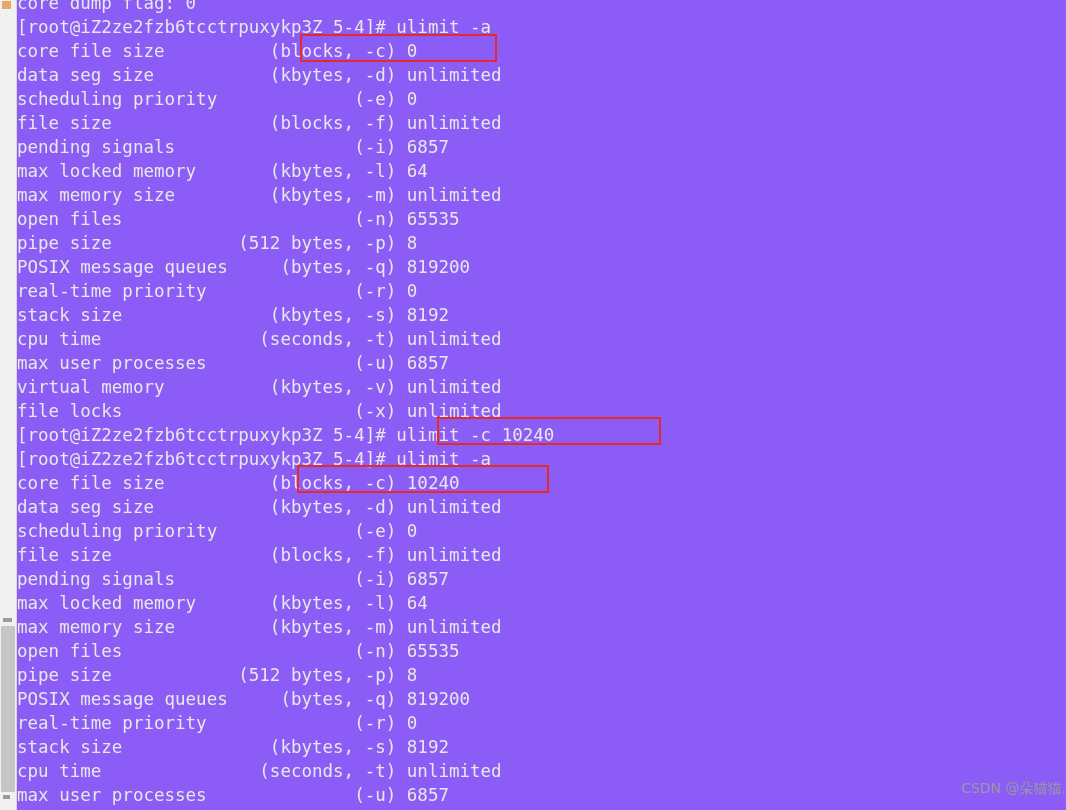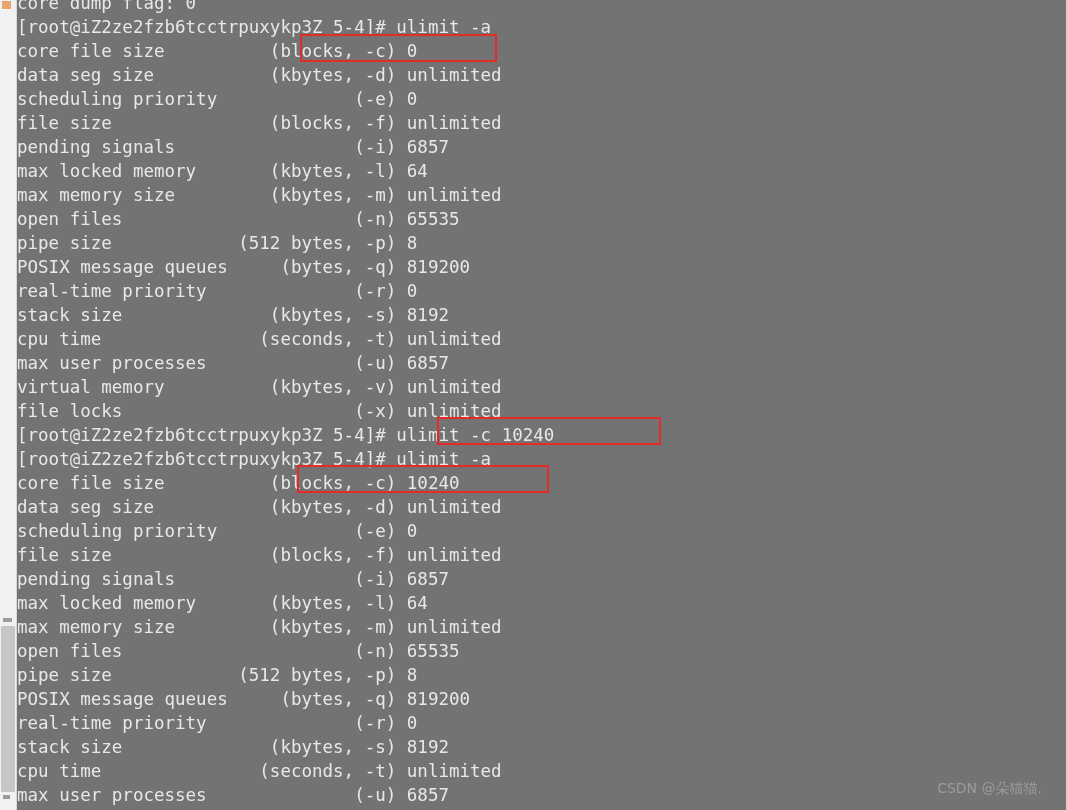--- a/index.html
+++ b/index.html
@@ -28,21 +28,21 @@
   }
   #gutter-bottom-tick{
     position:absolute;left:3px;top:795px;width:7px;height:4px;
     background:#9a9a9a;
   }
 
   
   #terminal{
     position:absolute;left:17px;top:0;
     width:1049px;height:810px;
-    background:#737373;
+    background:#8b5cf6;
     overflow:hidden;
   }
   #term-lines{
     position:absolute;left:0;top:-9px;
     font-size:17.5px;
     line-height:24px;
     color:#e8e8e8;
     white-space:pre;
     letter-spacing:0px;
   }
@@ -56,21 +56,21 @@
     box-sizing:border-box;
     pointer-events:none;
     background:transparent;
   }
   #redbox-core-0{   left:300px; top:34px;  width:197px; height:28px; }
   #redbox-cmd{      left:437px; top:417px; width:224px; height:28px; }
   #redbox-core-10240{left:297px;top:465px; width:252px; height:28px; }
 
   
   #watermark{
-    position:absolute;right:24px;bottom:12px;
+    position:absolute;right:0;bottom:12px;
     color:#9b9b9b;
     font-family:"DejaVu Sans","Liberation Sans",sans-serif;
     font-size:14px;
     white-space:nowrap;
   }
 </style>
 </head>
 <body>
 
 <div id="screen">

